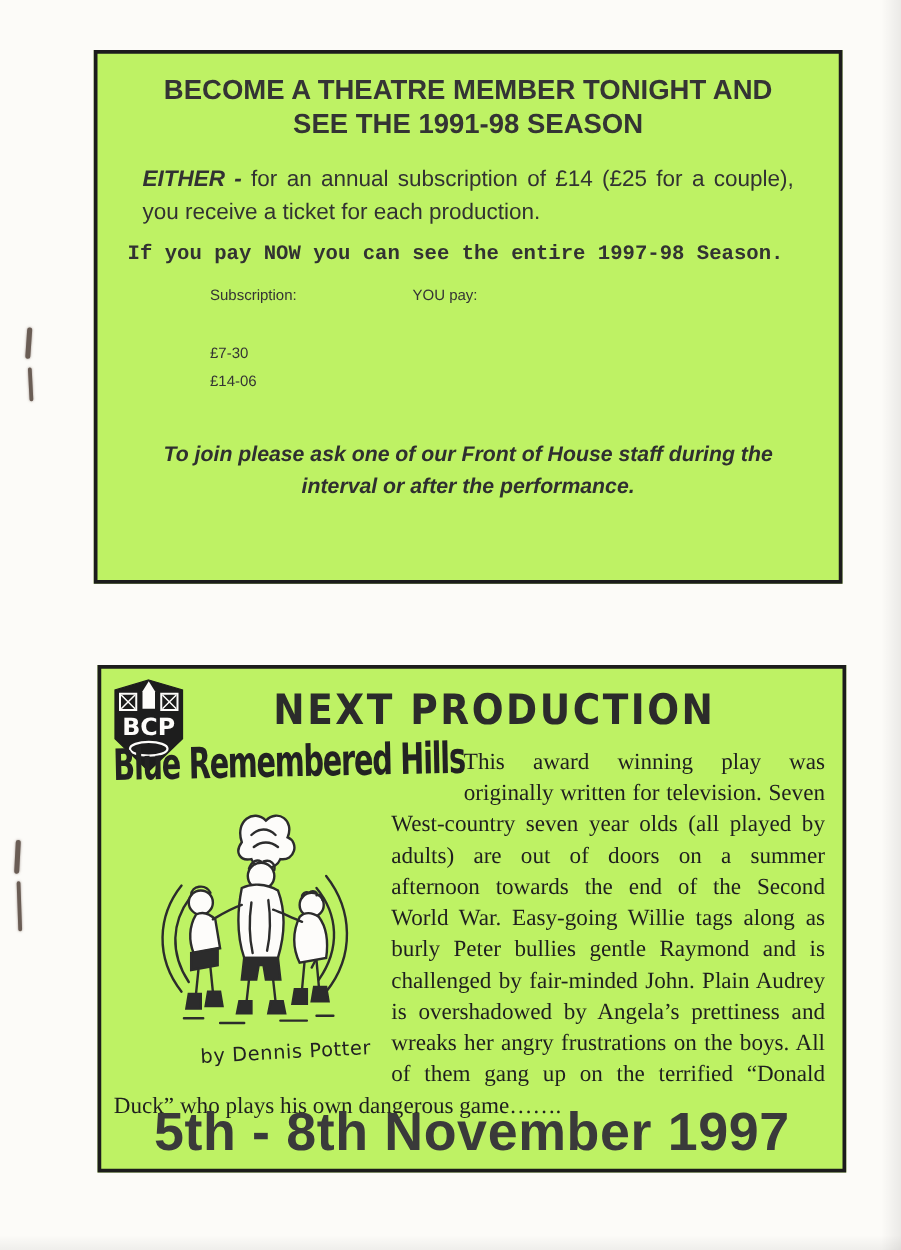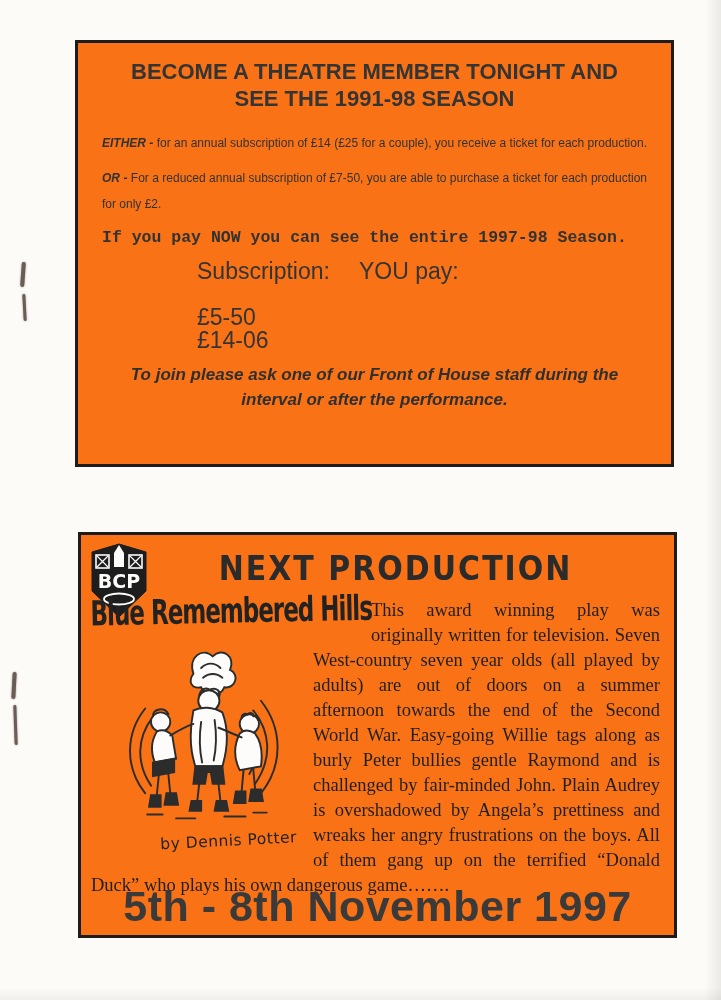--- a/index.html
+++ b/index.html
@@ -12,35 +12,35 @@
     background:linear-gradient(to right, rgba(0,0,0,0), rgba(0,0,0,0.07)); pointer-events:none; }
   .scan-edge-bottom { position:absolute; bottom:0; left:0; width:100%; height:12px;
     background:linear-gradient(to bottom, rgba(0,0,0,0), rgba(0,0,0,0.05)); pointer-events:none; }
 
   .staple { position:absolute; background:#6a5d55; border-radius:2px; box-shadow:0 0 2px rgba(90,70,60,.6); }
   .staple.s1 { left:21px; top:262px; width:4px; height:25px; transform:rotate(4deg); }
   .staple.s2 { left:23px; top:294px; width:3px; height:27px; transform:rotate(-3deg); }
   .staple.s3 { left:12px; top:672px; width:4px; height:27px; transform:rotate(3deg); }
   .staple.s4 { left:14px; top:705px; width:3px; height:40px; transform:rotate(-2deg); }
 
-  .box { position:absolute; box-sizing:border-box; border:3px solid #1c1c1c; background:#f97316; }
+  .box { position:absolute; box-sizing:border-box; border:3px solid #1c1c1c; background:#bef264; }
 
   
   .membership { left:75px; top:40px; width:599px; height:427px; padding:13px 24px 0 24px; }
   .m-title { text-align:center; font-weight:bold; font-size:22px; line-height:27px;
     color:#343434; margin:2px 0 18px; }
-  .m-para { font-size:12px; line-height:26px; text-align:justify; margin:0 0 9px; color:#323232; }
+  .m-para { font-size:18px; line-height:26px; text-align:justify; margin:0 12px 9px; color:#323232; }
   .lead { font-weight:bold; font-style:italic; }
   .paynow { font-weight:bold; font-size:16.5px; line-height:24px; margin:3px 0 10px; color:#323232;font-family:Liberation Mono, monospace; }
-  .subs { margin-left:95px; font-size:23px; color:#343434; }
+  .subs { margin-left:66px; font-size:12px; color:#343434; }
   .subs-row { display:flex; line-height:23px; }
   .subs-row.hdr { margin-bottom:23px; }
   .subs-c1 { width:162px; }
   .join { font-weight:bold; font-style:italic; text-align:center; font-size:17px;
-    line-height:25px; margin-top:10px; color:#2f2f2f; }
+    line-height:25px; margin-top:34px; color:#2f2f2f; }
 
   
   .production { left:78px; top:532px; width:599px; height:406px; padding:6px 14px 17px 10px; }
   .bcp-logo { position:absolute; left:7px; top:8px; width:62px; height:76px; }
   .p-header { text-align:center; font-weight:bold; font-size:30px; letter-spacing:2px;
     color:#2b2b2b; margin:8px 0 14px 40px; transform:scaleY(1.12); transform-origin:center top;
     font-family:"DejaVu Sans", sans-serif; }
   .prod-content { font-family:"Liberation Serif", serif; font-size:18.5px; line-height:25px;
     text-align:justify; color:#1f1f1f; }
   .play-title { float:left; width:278px; display:inline-block; white-space:nowrap;
@@ -69,31 +69,30 @@
   <span class="staple s4"></span>
 
   <section class="box membership">
     <div class="m-title">
       <div>BECOME A THEATRE MEMBER TONIGHT AND</div>
       <div>SEE THE 1991-98 SEASON</div>
     </div>
 
     <p class="m-para"><span class="lead">EITHER -</span><span> for an annual subscription of £14 (£25 for a couple), you receive a ticket for each production.</span></p>
 
-    <p class="m-para"><span class="lead">OR -</span><span> For a reduced annual subscription of £7-50, you are able to purchase a ticket for each production for only £2.</span></p>
 
     <p class="paynow">If you pay NOW you can see the entire 1997-98 Season.</p>
 
     <div class="subs">
       <div class="subs-row hdr">
         <span class="subs-c1">Subscription:</span>
         <span>YOU pay:</span>
       </div>
       <div class="subs-row">
-        <span>£5-50</span>
+        <span>£7-30</span>
       </div>
       <div class="subs-row">
         <span>£14-06</span>
       </div>
     </div>
 
     <p class="join">To join please ask one of our Front of House staff during the interval or after the performance.</p>
   </section>
 
   <section class="box production">

